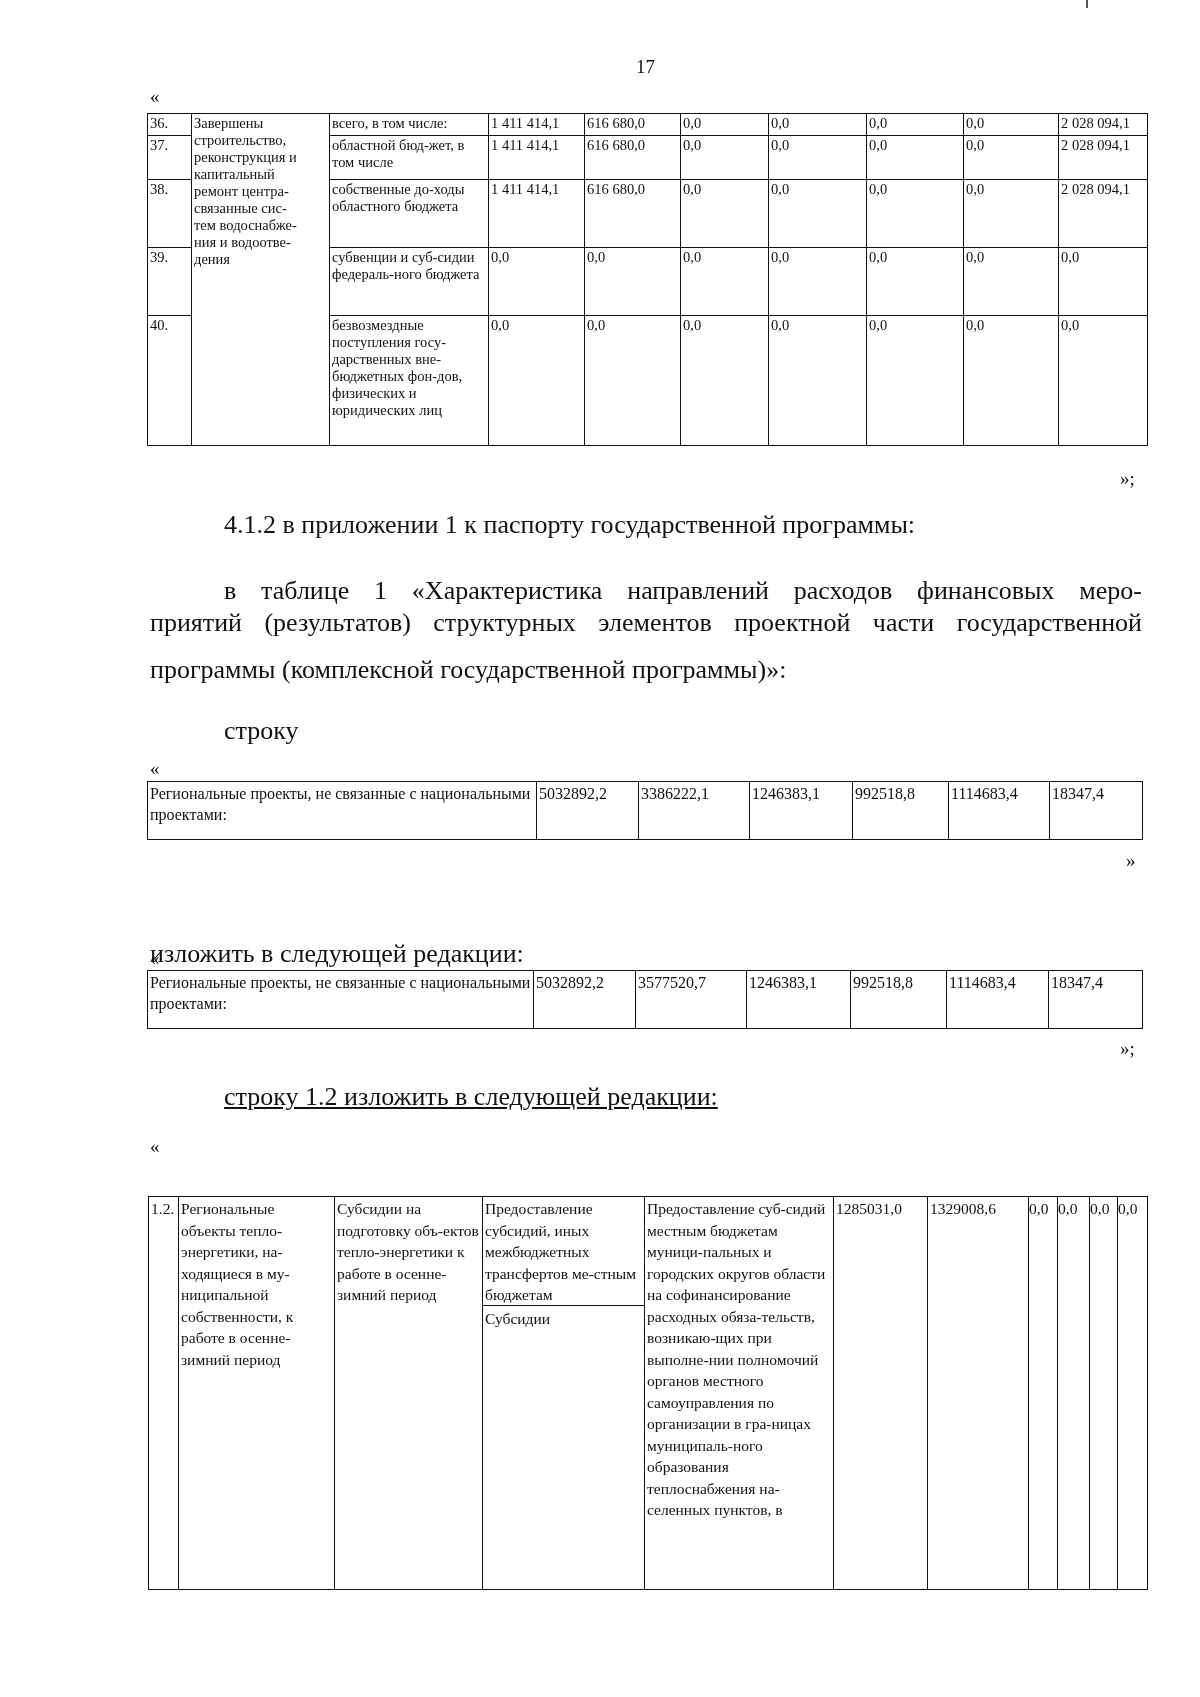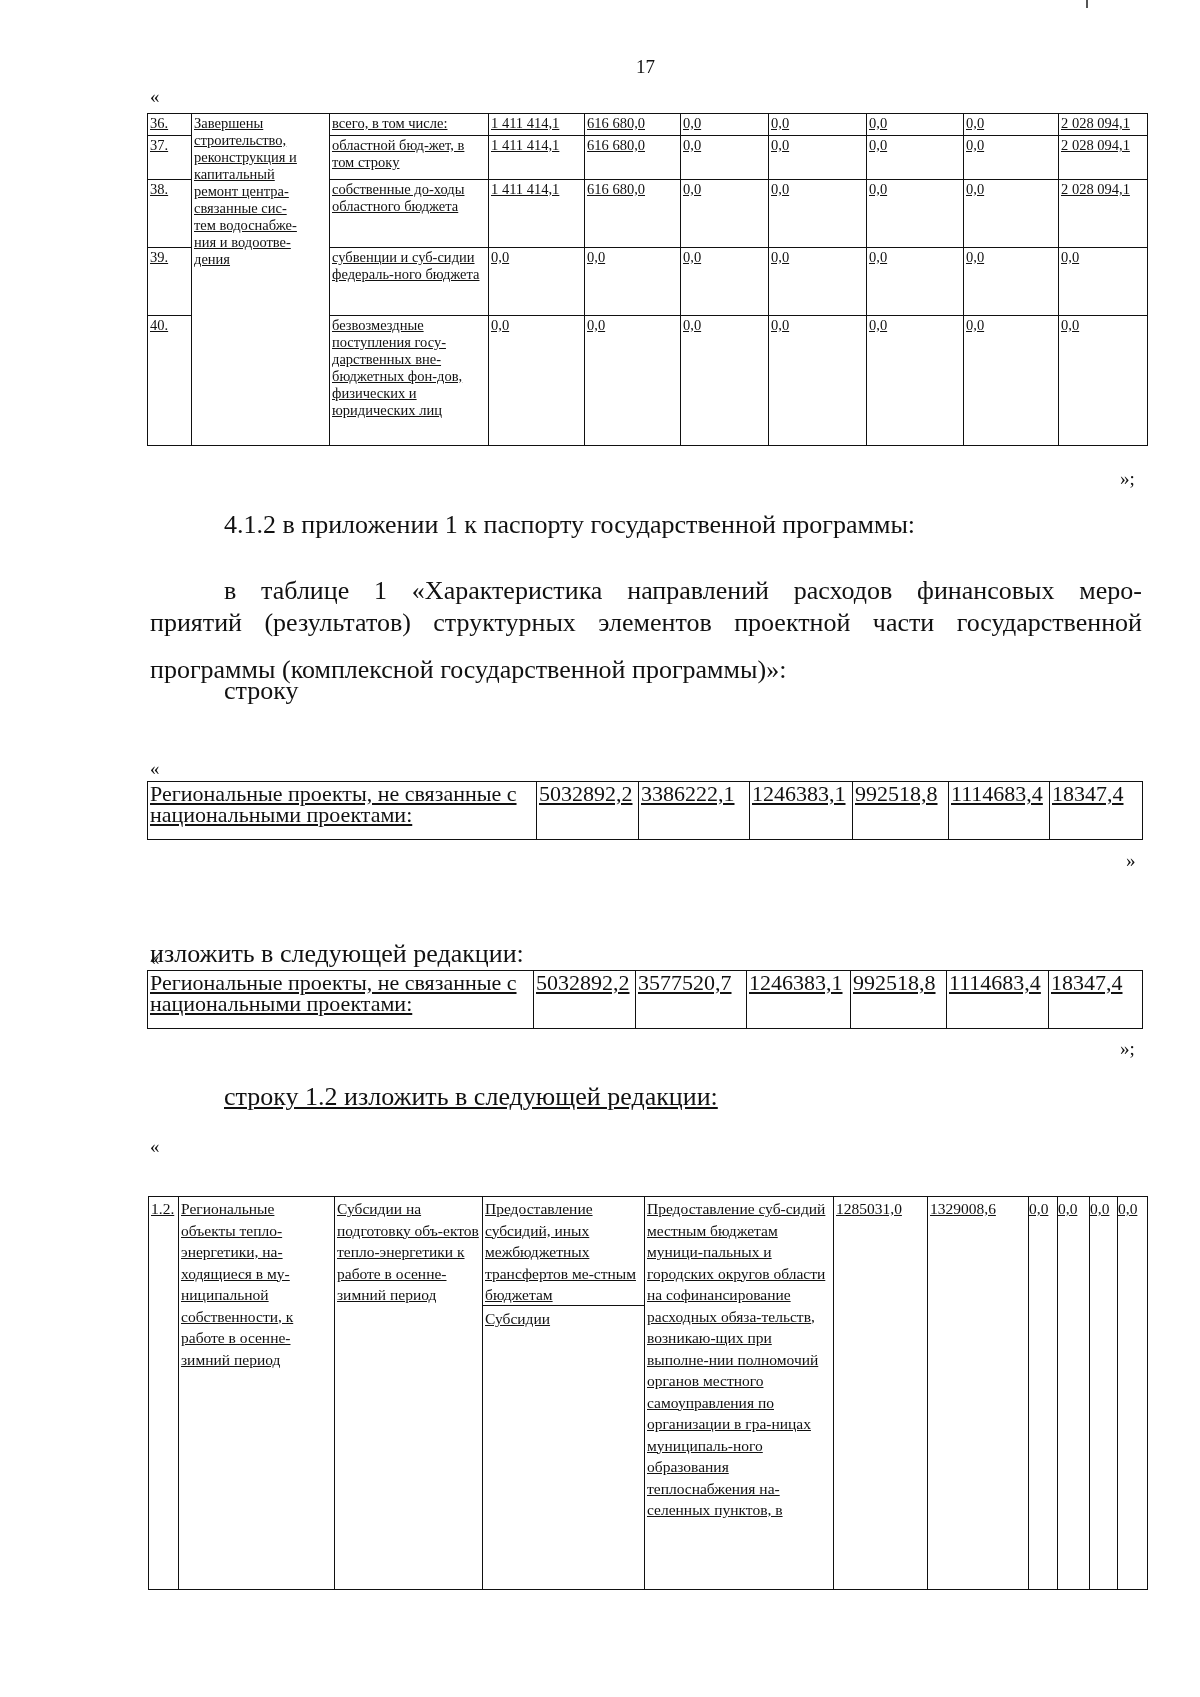--- a/index.html
+++ b/index.html
@@ -3,25 +3,25 @@
 <meta charset="utf-8">
 <style>
   html, body { margin: 0; padding: 0; background: #ffffff; }
   body { width: 1200px; height: 1697px; position: relative; overflow: hidden;
          font-family: "Liberation Serif", "DejaVu Serif", serif; color: #111; }
   .abs { position: absolute; }
   .page-num { left: 636px; top: 56px; font-size: 19px; }
   .quote { font-size: 19px; }
   .corner-mark { left: 1086px; top: 0px; width: 2px; height: 8px; background: #555; }
 
-  table.doc { border-collapse: collapse; table-layout: fixed; position: absolute; text-decoration: underline; }
+  table.doc { border-collapse: collapse; table-layout: fixed; position: absolute; }
   table.doc td { border: 1.5px solid #111; vertical-align: top; padding: 1px 2px 0 2px;
                  overflow: hidden; }
   .t1 td { font-size: 14.5px; line-height: 17px; }
-  .t2 td { font-size: 22px; line-height: 21px; }
+  .t2 td { font-size: 16px; line-height: 21px; }
   .t3 td { font-size: 15.5px; line-height: 21.5px; }
   .para { font-size: 26px; line-height: 30px; }
   .subcell { border-top: 1.5px solid #111; margin: 0 -2px; padding: 2px 2px 0 2px; }
 </style>
 </head>
 <body>
 
 <div class="abs corner-mark"></div>
 <div class="abs page-num">17</div>
 
@@ -57,21 +57,21 @@
     <td>1 411 414,1</td>
     <td>616 680,0</td>
     <td>0,0</td>
     <td>0,0</td>
     <td>0,0</td>
     <td>0,0</td>
     <td>2 028 094,1</td>
   </tr>
   <tr style="height:44px">
     <td>37.</td>
-    <td>областной бюд-жет, в том строку</td>
+    <td>областной бюд-жет, в том числе</td>
     <td>1 411 414,1</td>
     <td>616 680,0</td>
     <td>0,0</td>
     <td>0,0</td>
     <td>0,0</td>
     <td>0,0</td>
     <td>2 028 094,1</td>
   </tr>
   <tr style="height:68px">
     <td>38.</td>
@@ -107,21 +107,21 @@
     <td>0,0</td>
   </tr>
 </tbody>
   </table>
 <div class="abs quote" style="left:1120px; top:468px;">»;</div>
 
 <div class="abs para" style="left:224px; top:510px;">4.1.2 в приложении 1 к паспорту государственной программы:</div>
 <div class="abs para" style="left:224px; top:576px; width:918px; text-align:justify; text-align-last:justify;">в таблице 1 «Характеристика направлений расходов финансовых меро-</div>
 <div class="abs para" style="left:150px; top:608px; width:992px; text-align:justify; text-align-last:justify;">приятий (результатов) структурных элементов проектной части государственной</div>
 <div class="abs para" style="left:150px; top:655px;">программы (комплексной государственной программы)»:</div>
-<div class="abs para" style="left:224px; top:676px;">строку</div>
+<div class="abs para" style="left:224px; top:716px;">строку</div>
 
 <div class="abs quote" style="left:150px; top:758px;">«</div>
 <table class="doc t2" style="left:147px; top:781px; width:995px;">
   <colgroup>
     <col style="width:389px">
       <col style="width:102px">
       <col style="width:111px">
     <col style="width:103px">
       <col style="width:96px">
       <col style="width:101px">

